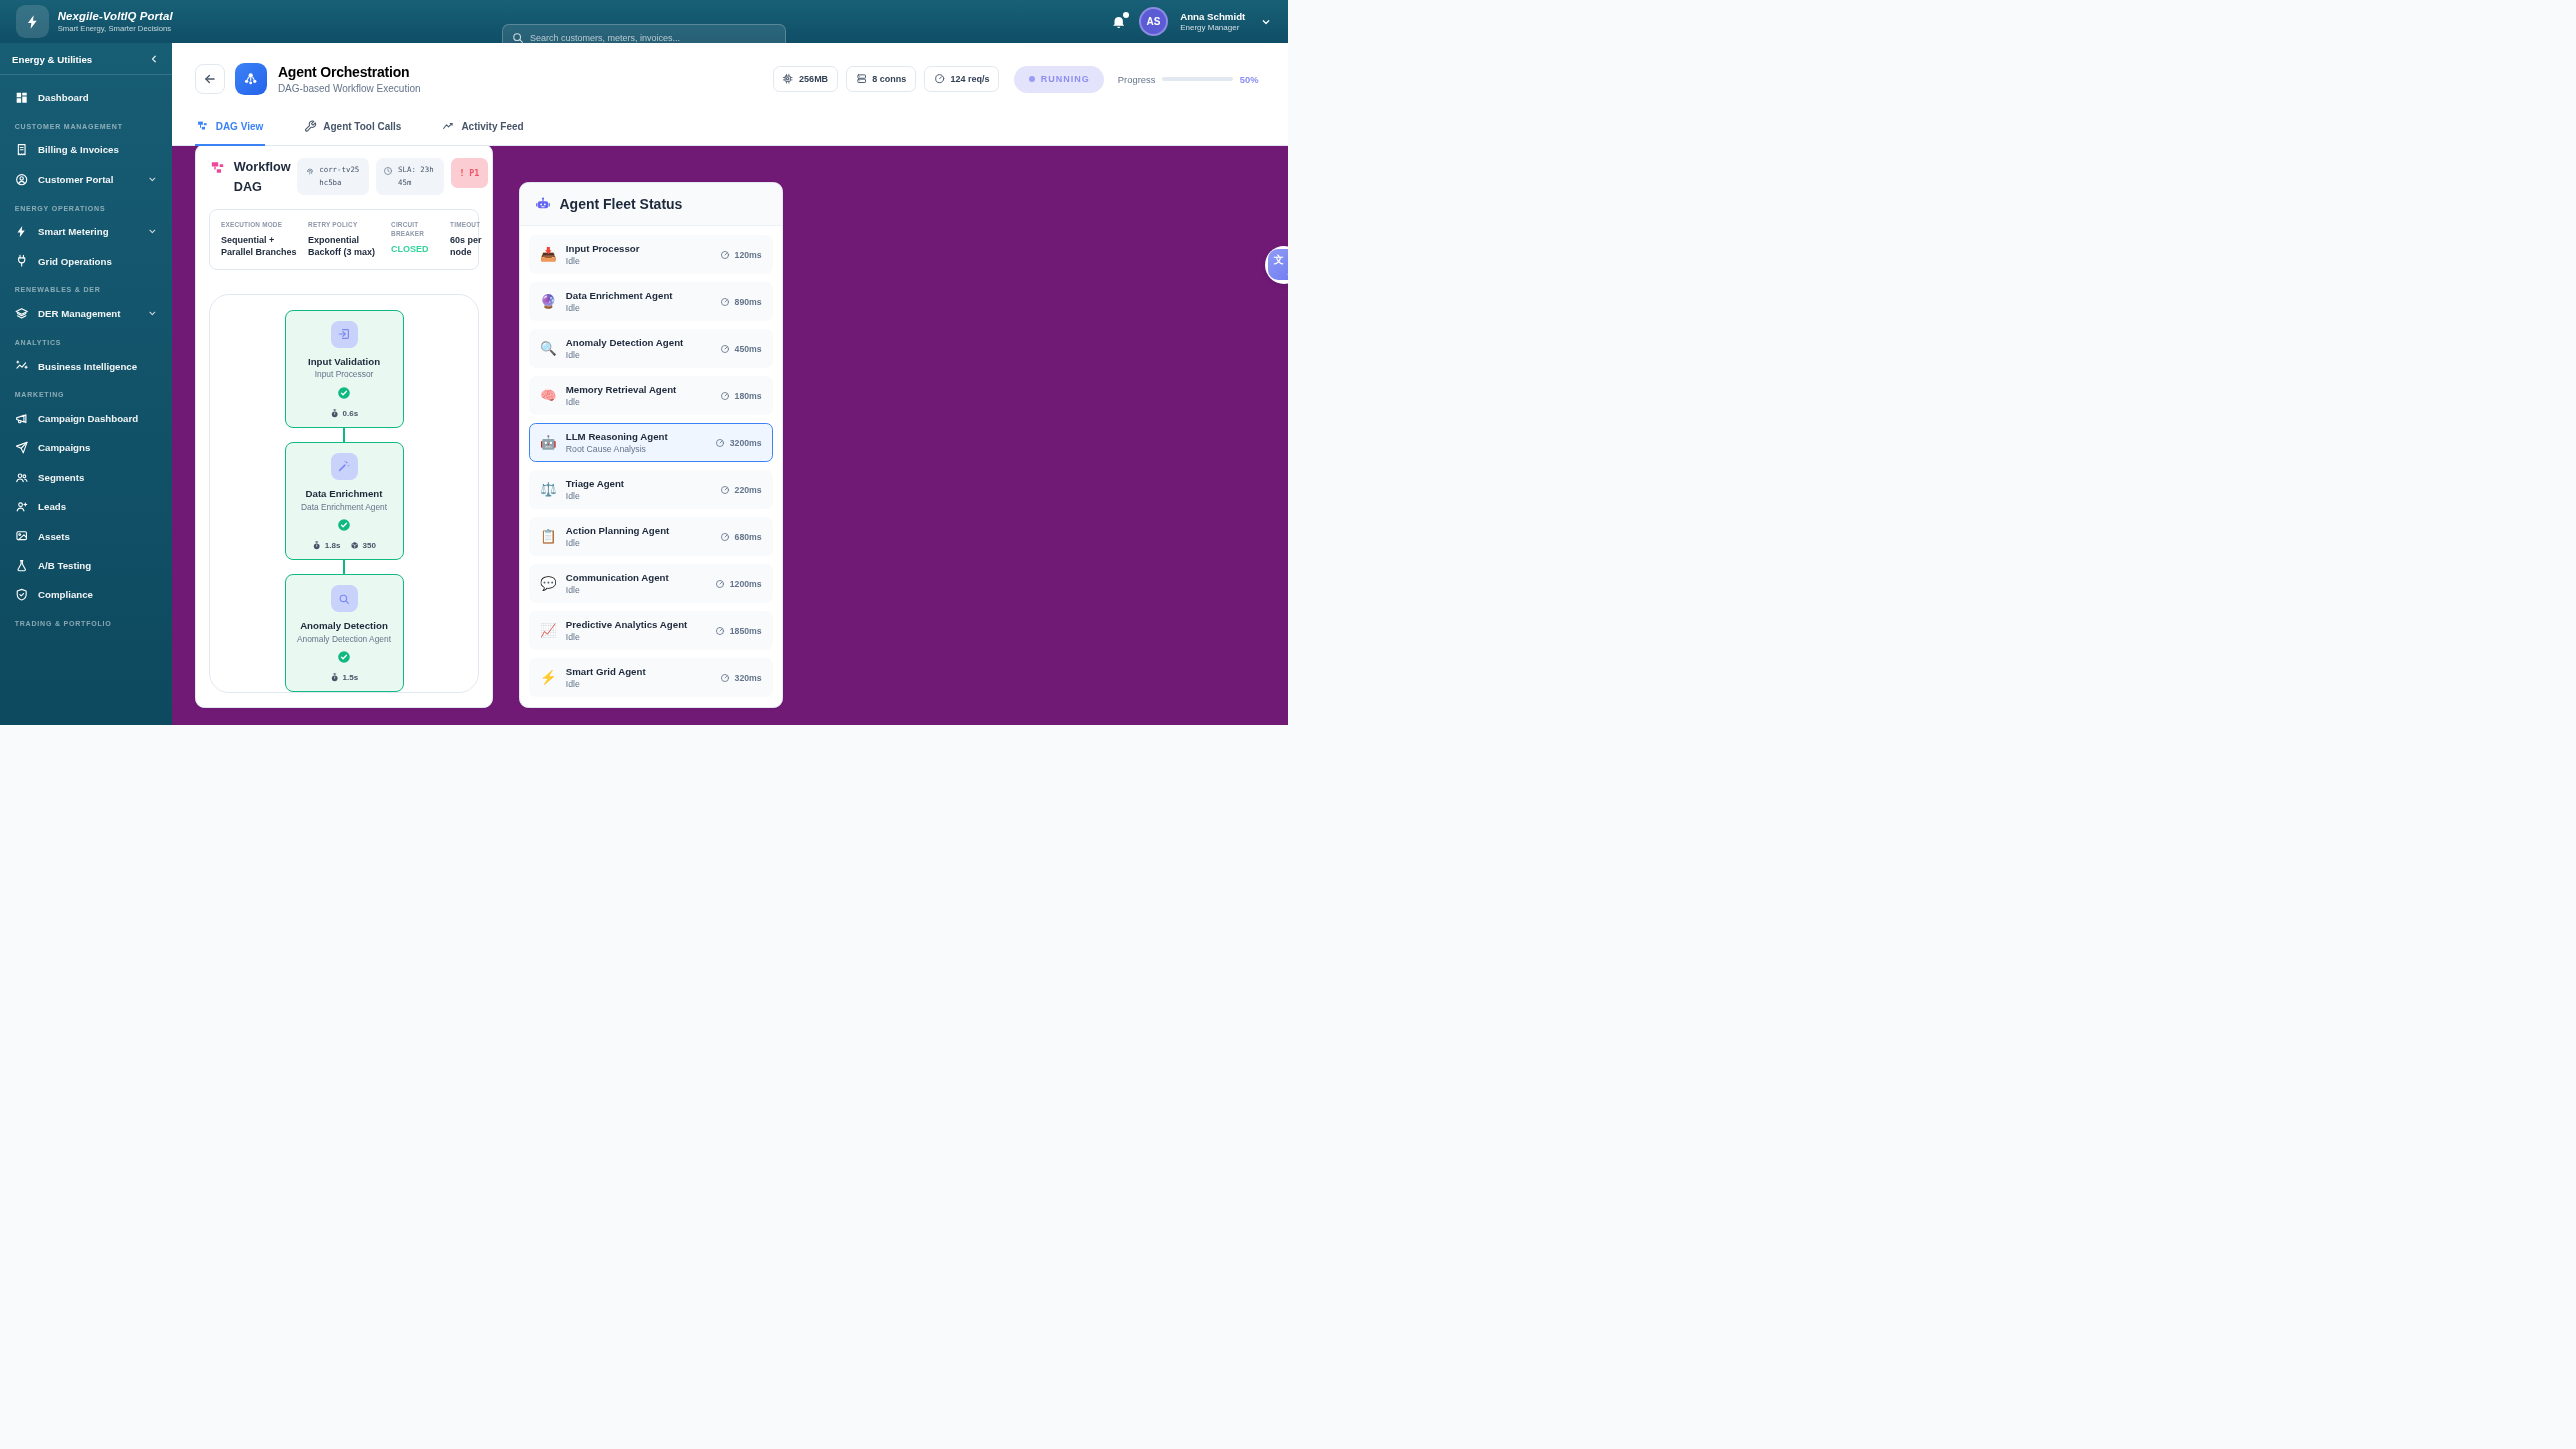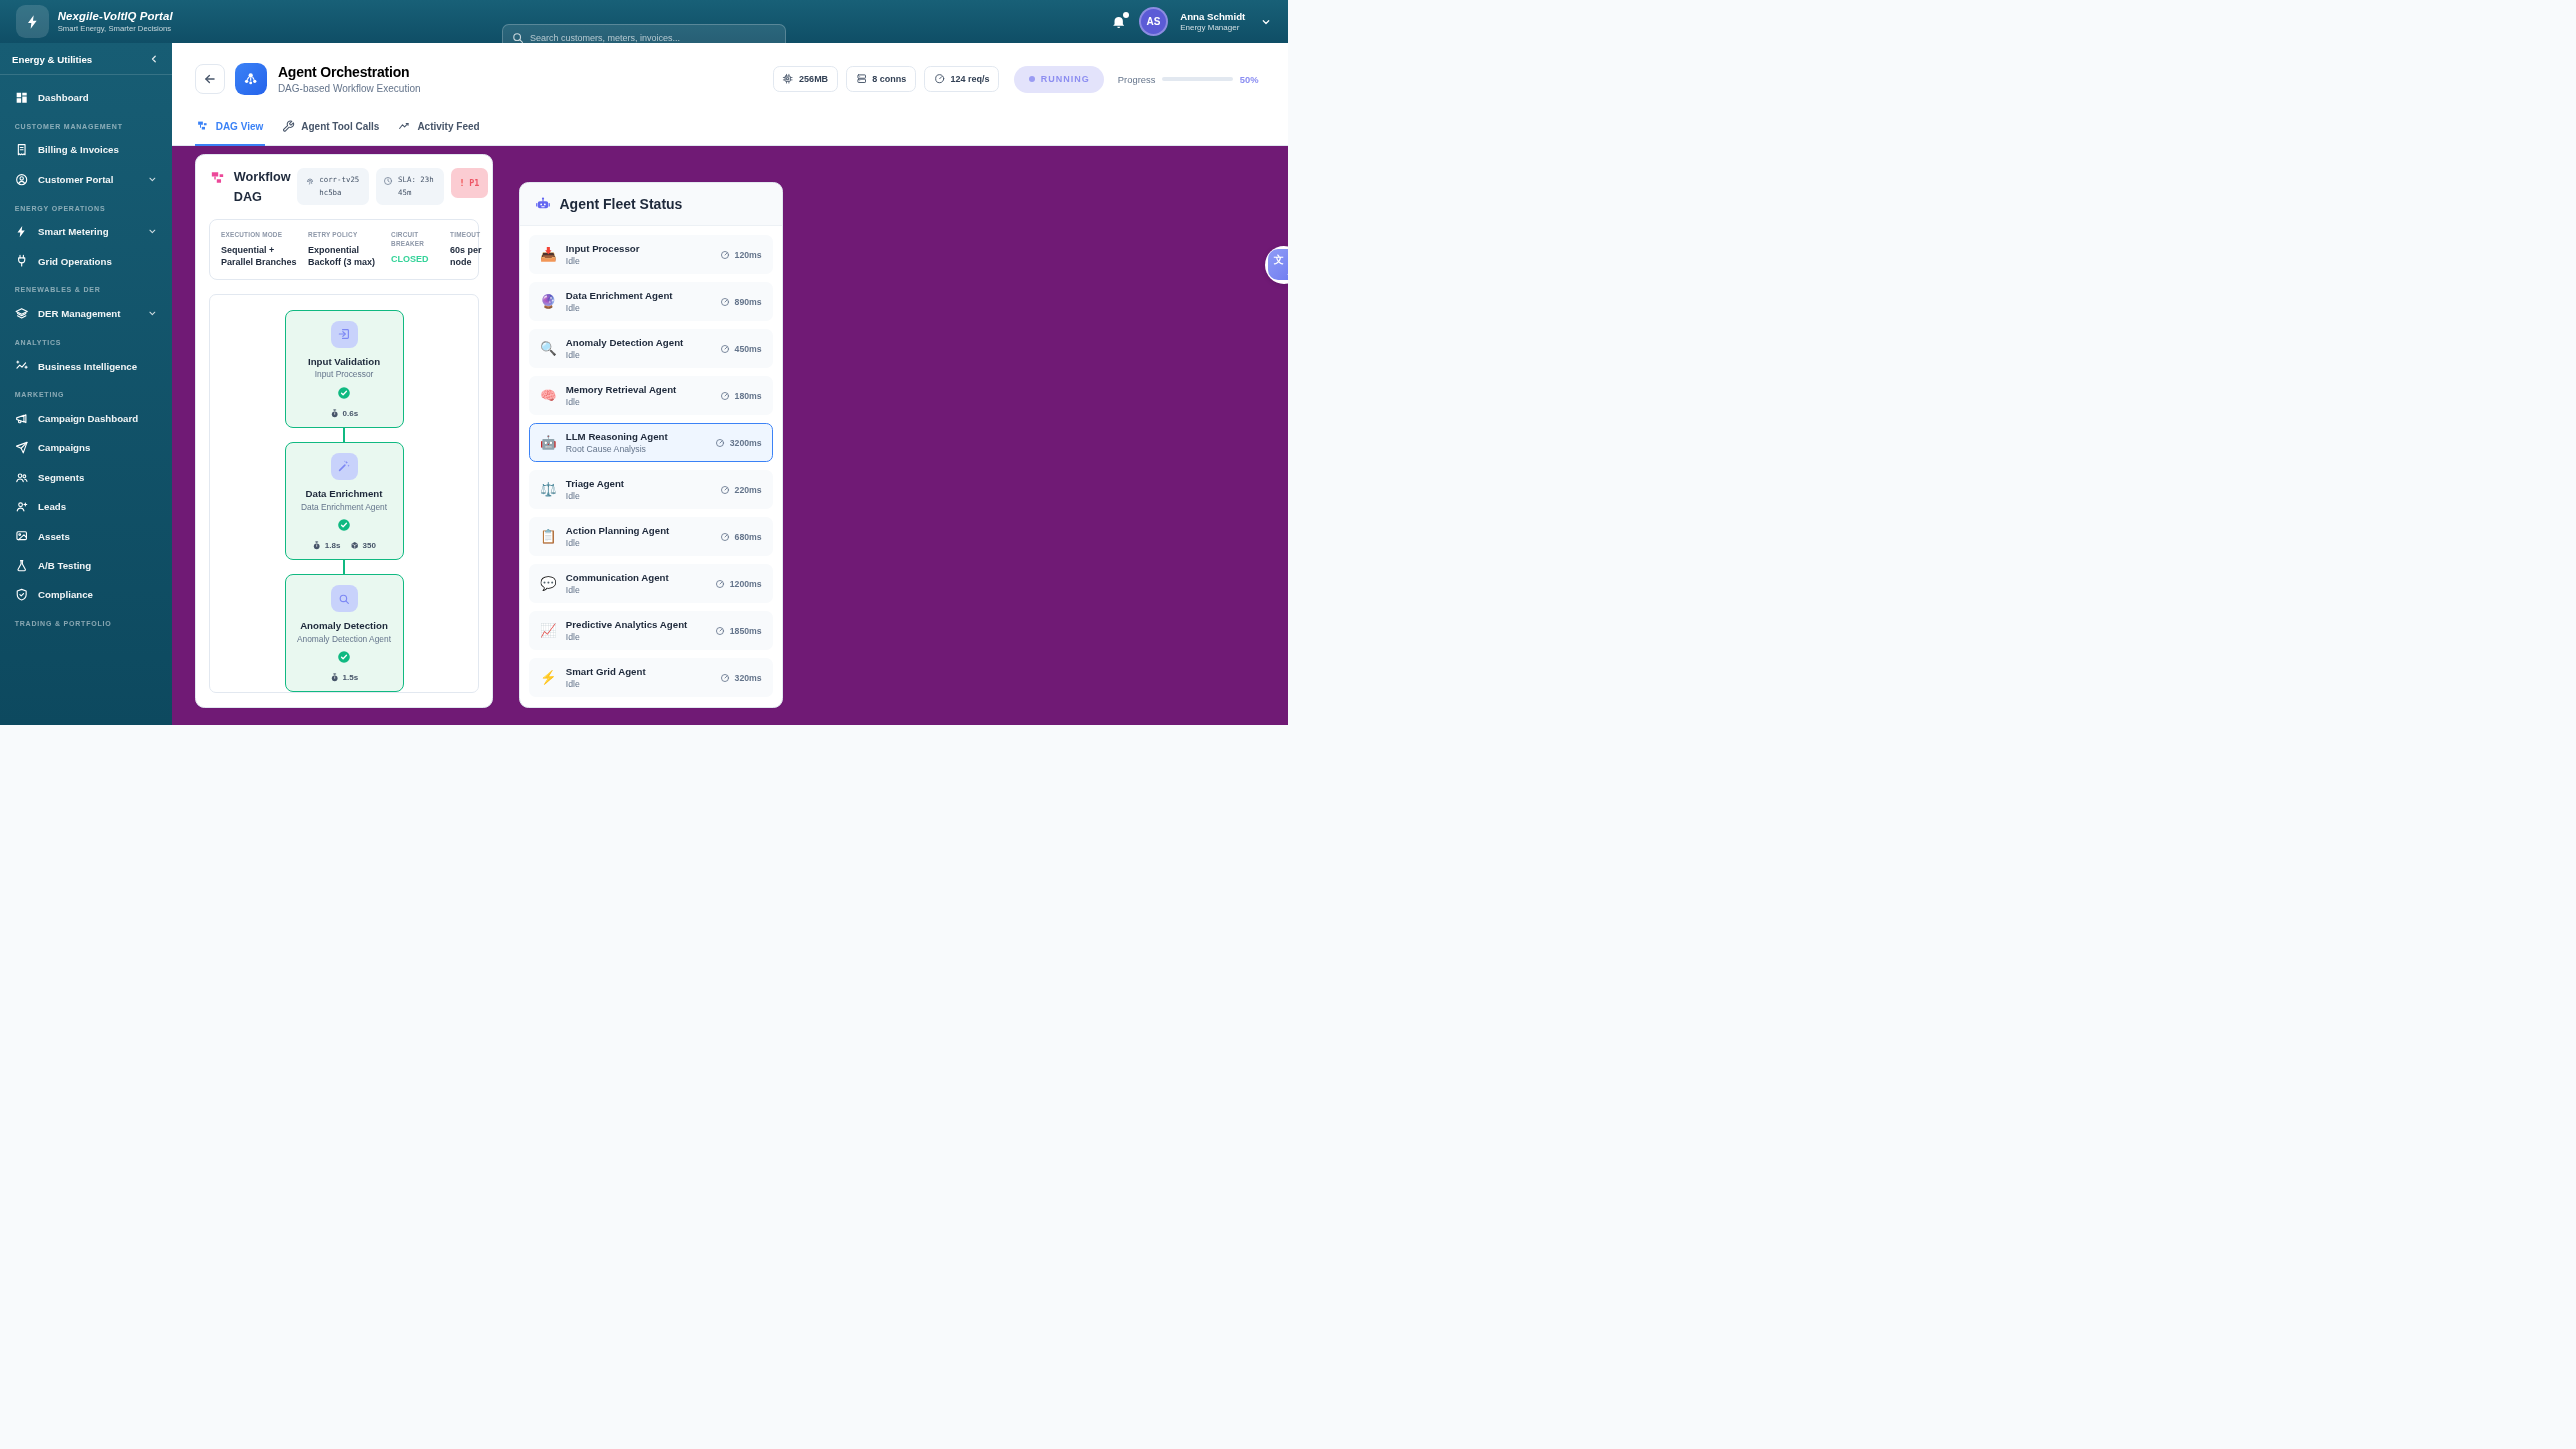--- a/index.html
+++ b/index.html
@@ -61,21 +61,21 @@
   .stat-chip .cico { color:#475569; }
   .run-pill { height:27px; border-radius:13.4px; background:#e3e3fb; color:#8d8ef1; display:flex; align-items:center;
               gap:6px; padding:0 14.8px; font-size:9px; font-weight:700; letter-spacing:1px; margin-left:6.7px; }
   .run-dot { width:6px; height:6px; border-radius:50%; background:#9a9cf3; }
   .prog { display:flex; align-items:center; gap:6.7px; margin-left:5.4px; }
   .prog-label { font-size:9.4px; color:#64748b; }
   .prog-track { width:71px; height:4.7px; border-radius:2.7px; background:#e2e8f0; overflow:hidden; }
   .prog-fill { height:100%; border-radius:2.7px; background:linear-gradient(90deg,#6366f1,#8b5cf6); }
   .prog-pct { font-size:9.4px; font-weight:700; color:#8b8ef2; }
 
-  .tabbar { display:flex; gap:16px; padding:0 23px; margin-top:16px; border-bottom:0.7px solid #e2e8f0; background:#fff; }
+  .tabbar { display:flex; gap:38px; padding:0 23px; margin-top:16px; border-bottom:0.7px solid #e2e8f0; background:#fff; }
   .tab { display:flex; align-items:center; gap:6.7px; padding:9.4px 1.3px 10.7px 1.3px; font-size:10px; font-weight:700;
          color:#475569; cursor:pointer; border-bottom:2px solid transparent; margin-bottom:-0.7px; }
   .tab.active { color:#3b82f6; border-bottom-color:#3b82f6; }
   .tab .tico { color:currentColor; }
 
   .content { flex:1; background:#701a75; display:flex; gap:26px; padding:17.4px 23px; overflow:hidden; align-items:flex-end; }
   .panel { background:#fff; border:0.7px solid #e2e8f0; border-radius:9.4px; box-shadow:0 0.7px 1.3px rgba(15,23,42,.04); }
 
   
   .dag-panel { width:298px; flex:none; padding:13.4px; display:flex; flex-direction:column; overflow:hidden; }
@@ -91,21 +91,21 @@
   .p1-chip { background:#fbccd2; border-radius:6.7px; padding:6px 8.7px; display:flex; gap:4.7px; align-items:center;
              font-family:"DejaVu Sans Mono",monospace; font-size:8.4px; color:#ee5566; font-weight:700; height:29.5px; }
   .p1-bang { color:#ef4444; font-weight:800; }
 
   .exec-card { margin-top:10.7px; border:0.7px solid #e2e8f0; border-radius:8px; padding:10px 10.7px;
                display:grid; grid-template-columns:79px 75px 51px 42px; column-gap:8px; }
   .exec-label { font-size:6.4px; font-weight:700; color:#8d97a8; letter-spacing:0.2px; line-height:1.5; }
   .exec-value { margin-top:4.7px; font-size:9px; font-weight:800; color:#1e293b; line-height:1.4; }
   .exec-value.green { color:#34d399; }
 
-  .dag-canvas { margin-top:14px; border:0.7px solid #e2e8f0; border-radius:7px; flex:1; overflow:hidden;
+  .dag-canvas { margin-top:24px; border:0.7px solid #e2e8f0; border-radius:20px; flex:1; overflow:hidden;
                 display:flex; flex-direction:column; align-items:center; padding-top:14.8px; }
   .node { width:119px; border:1.1px solid #10b981; background:#e9f8f0; border-radius:8px; padding:10px 6.7px 8.7px;
           text-align:center; flex:none; cursor:pointer; }
   .node-ico { width:27px; height:27px; border-radius:8px; background:#c8d2fb; color:#7d88f4; display:flex;
               align-items:center; justify-content:center; margin:0 auto; }
   .node-title { margin-top:8px; font-size:9.7px; font-weight:800; color:#1e293b; }
   .node-sub { margin-top:2.7px; font-size:8.4px; color:#64748b; }
   .node-check { margin:6.7px auto 0; width:14.8px; }
   .node-meta { margin-top:8.7px; display:flex; justify-content:center; gap:9.4px; }
   .meta-item { display:flex; align-items:center; gap:3.4px; font-size:8px; font-weight:600; color:#475569; }

